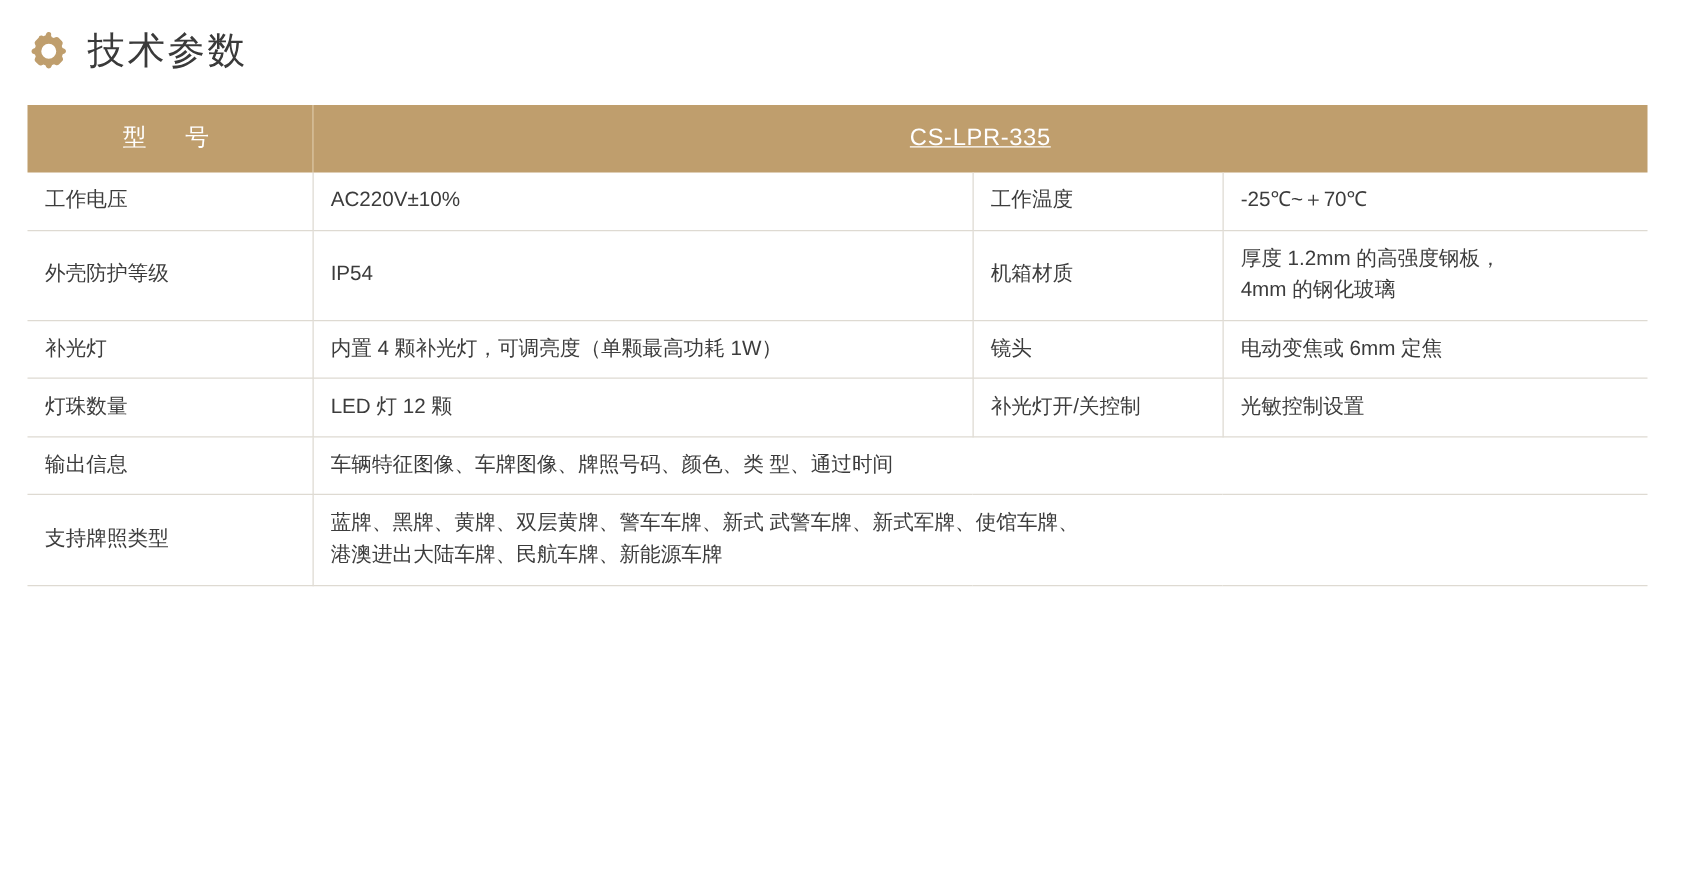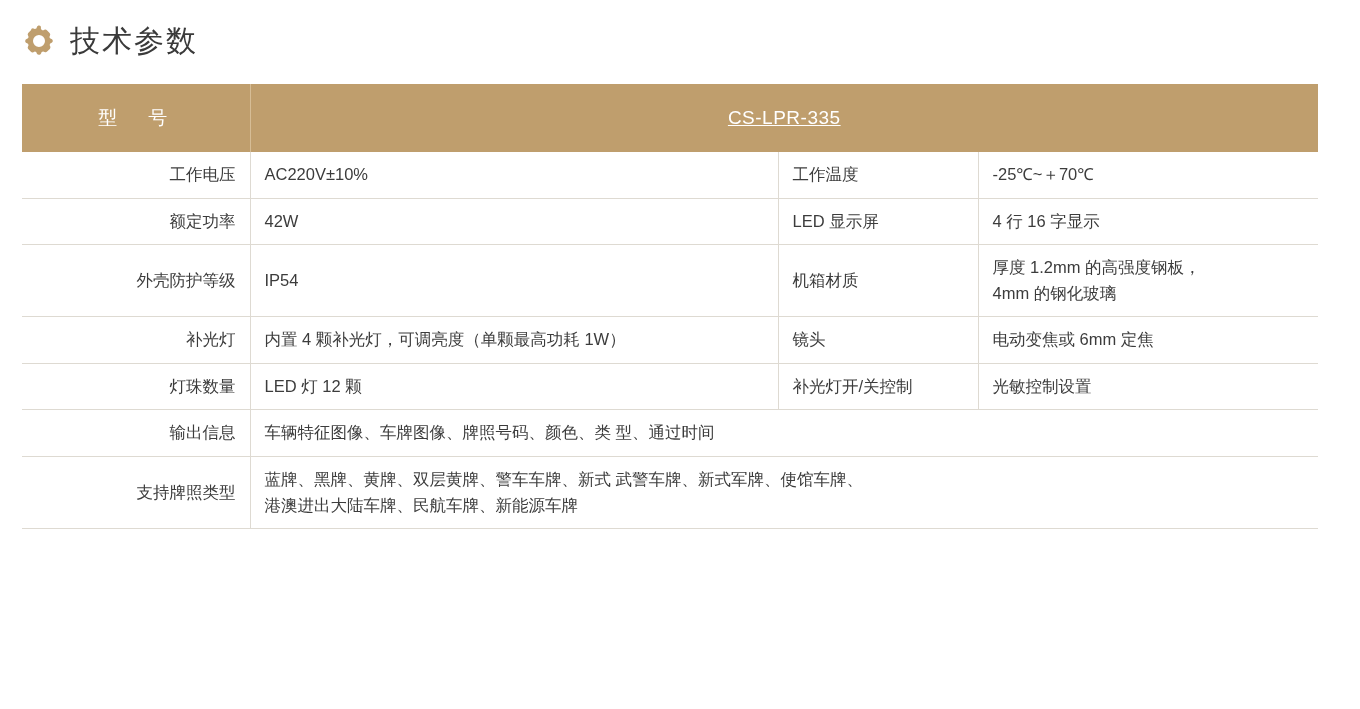--- a/index.html
+++ b/index.html
@@ -68,38 +68,38 @@
   .sep-right {
     border-right: 1px solid #dedad2;
   }
 
   
   tr.head td {
     background: #bf9e6d;
     color: #ffffff;
     border-bottom: none;
     padding: 0;
-    height: 68px;
+    height: 54px;
   }
   td.head-model {
     text-align: center;
     font-size: 19px;
     letter-spacing: 6px;
     border-right: 1px solid #d6bd96;
   }
   td.head-value {
     text-align: center;
     font-size: 19px;
     letter-spacing: 0.5px;
     text-decoration: underline;
   }
 
   
   td.label {
-    text-align: right;
+    text-align: left;
     white-space: nowrap;
   }
   td.value {
     text-align: left;
   }
 
   
   col.c1 { width: 228px; }
   col.c2 { width: 528px; }
   col.c3 { width: 200px; }
@@ -140,26 +140,20 @@
           <td class="head-value" colspan="3">CS-LPR-335</td>
         </tr>
 
         <tr>
           <td class="label sep-right">工作电压</td>
           <td class="value sep-right">AC220V±10%</td>
           <td class="value sep-right">工作温度</td>
           <td class="value">-25℃~＋70℃</td>
         </tr>
 
-        <tr>
-          <td class="label sep-right">额定功率</td>
-          <td class="value sep-right">42W</td>
-          <td class="value sep-right">LED 显示屏</td>
-          <td class="value">4 行 16 字显示</td>
-        </tr>
 
         <tr>
           <td class="label sep-right">外壳防护等级</td>
           <td class="value sep-right">IP54</td>
           <td class="value sep-right">机箱材质</td>
           <td class="value two-line">
             <div>厚度 1.2mm 的高强度钢板，</div>
             <div>4mm 的钢化玻璃</div>
           </td>
         </tr>

